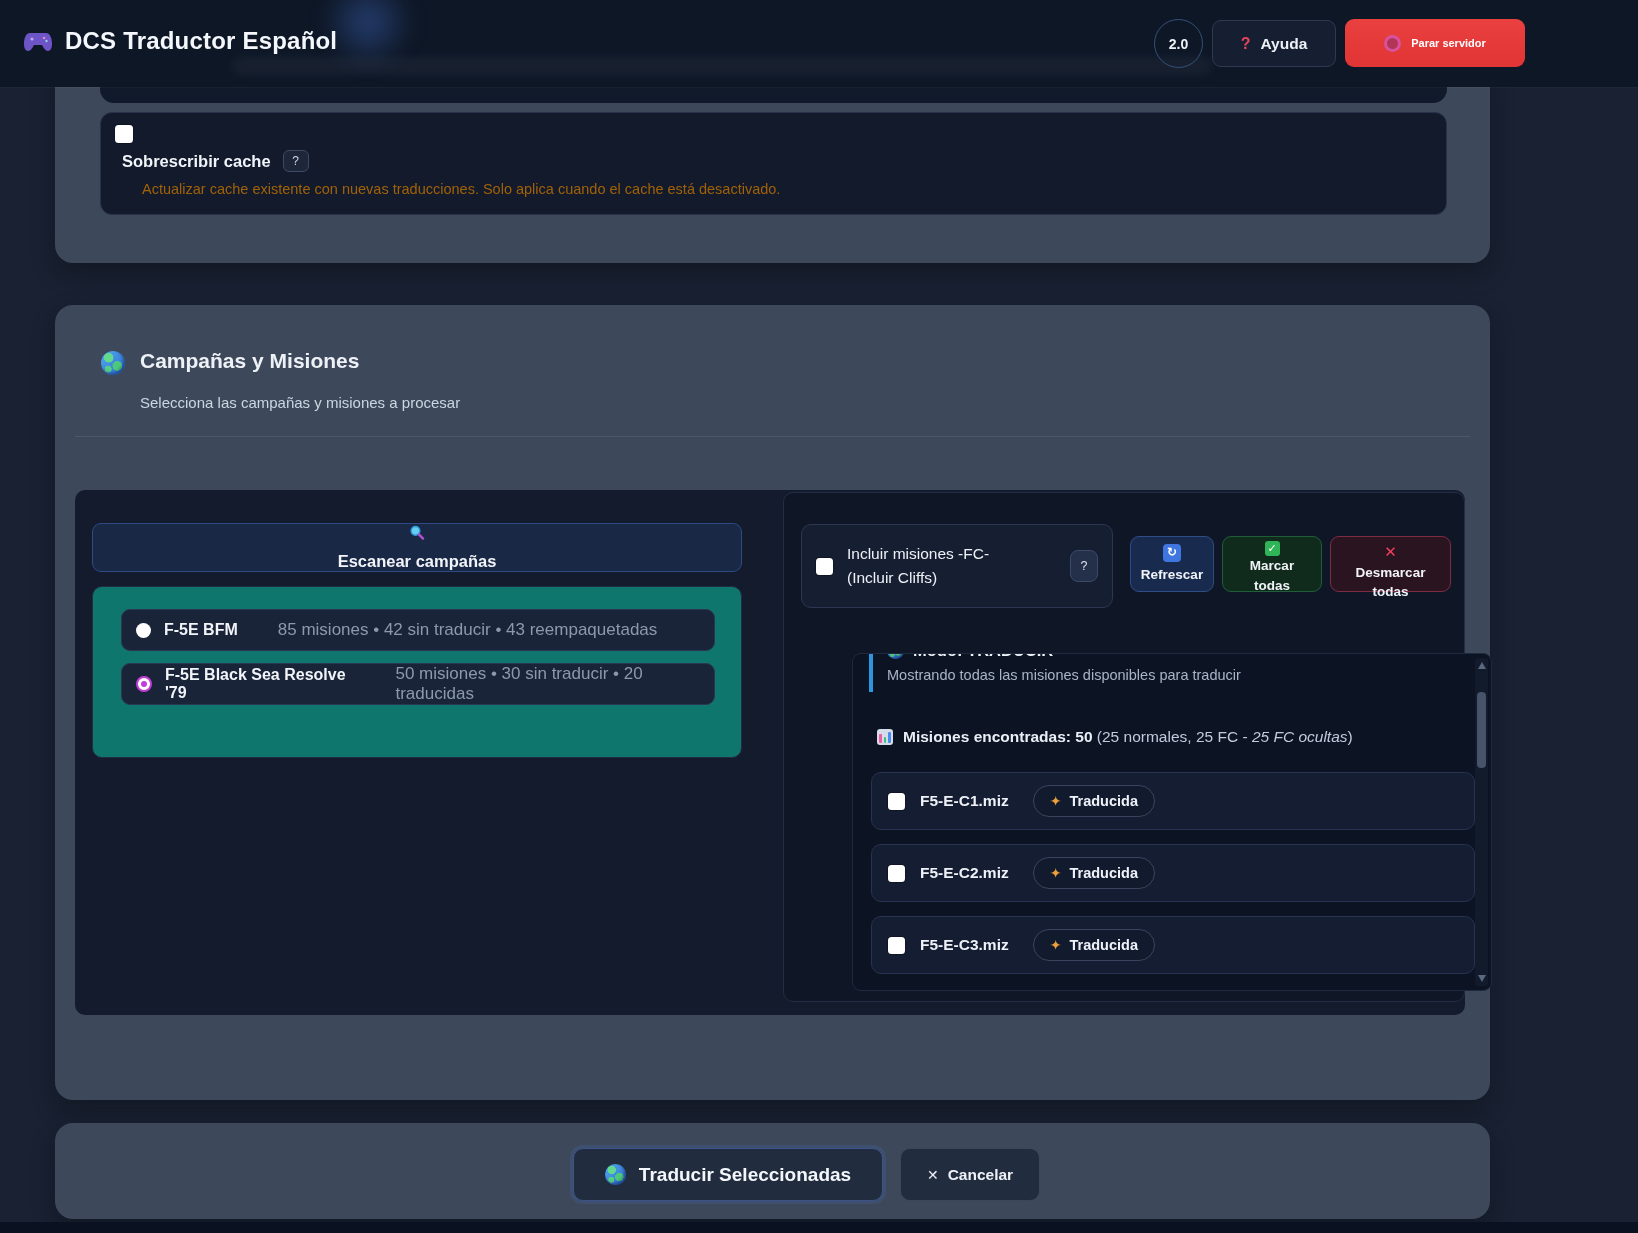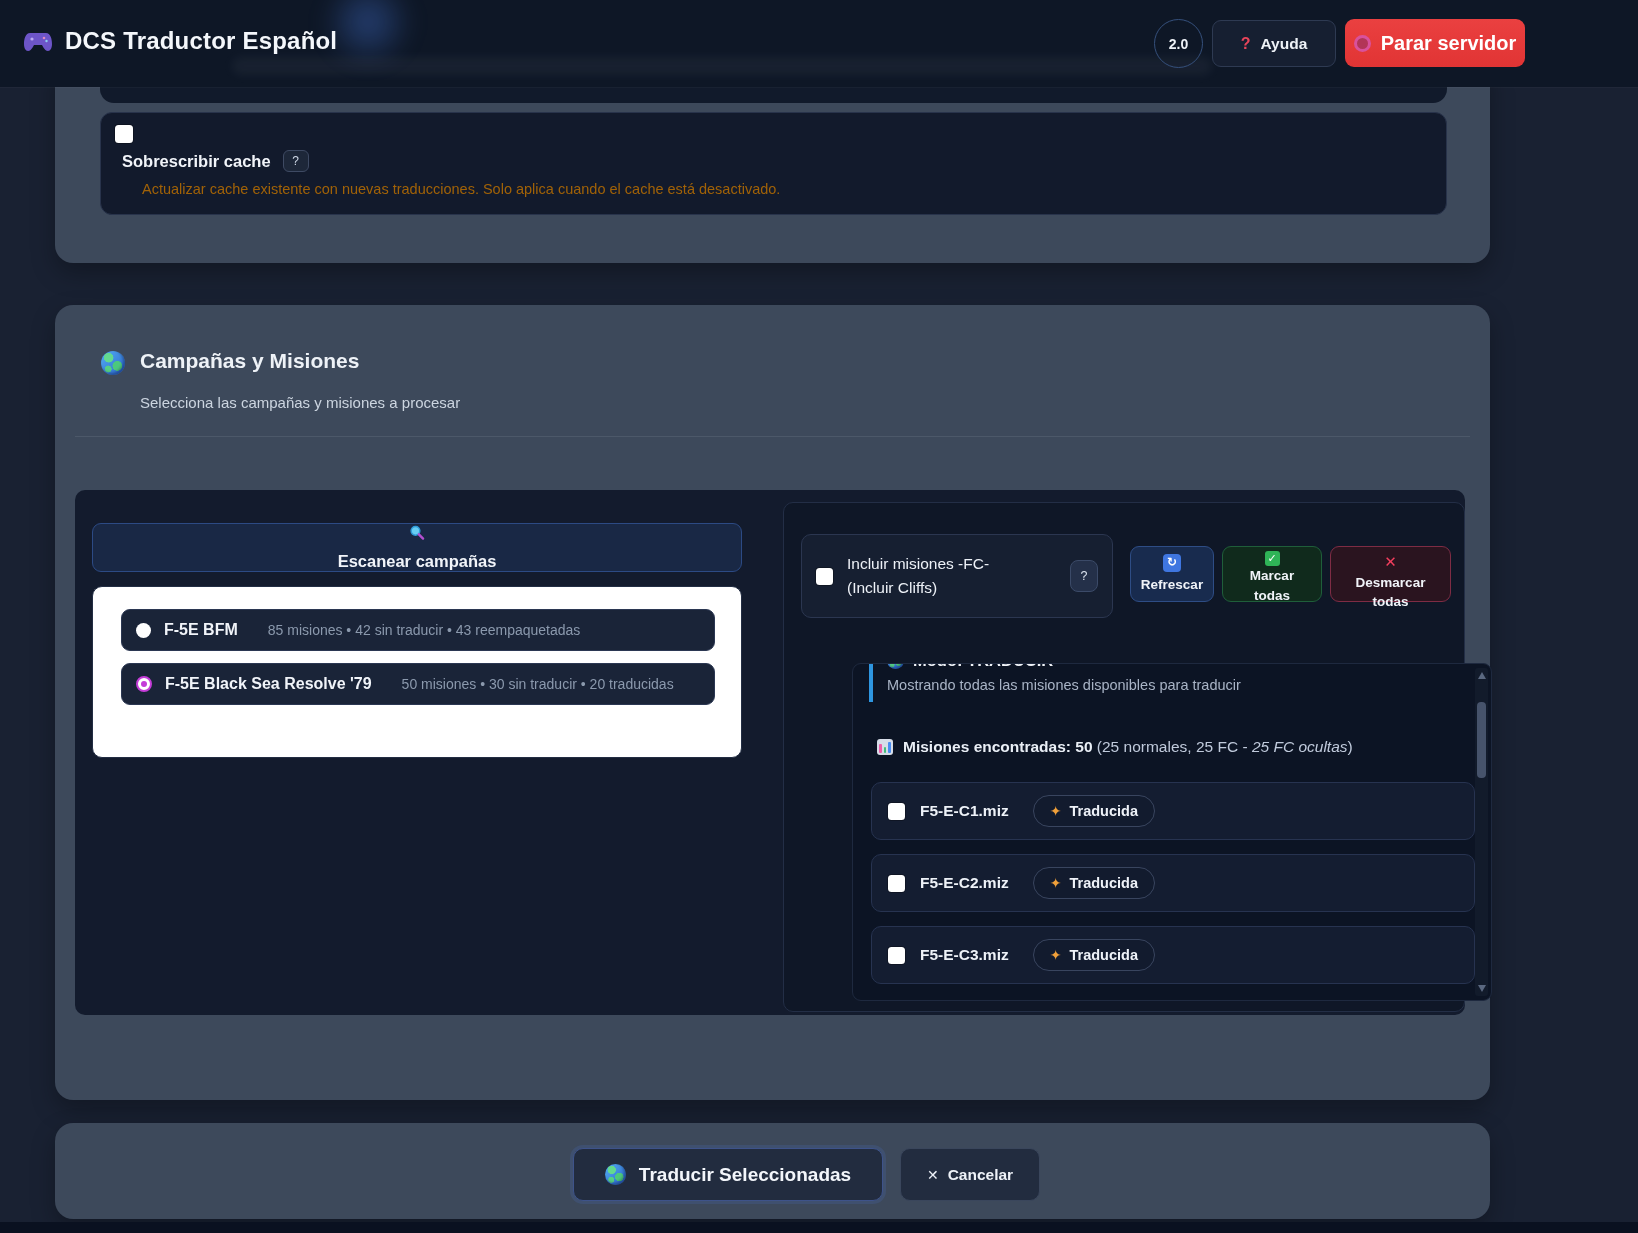--- a/index.html
+++ b/index.html
@@ -31,21 +31,21 @@
   .btn-ayuda { position:absolute; left:1212px; top:20px; width:124px; height:47px;
     background:#161f31; border:1px solid #2e3a52; border-radius:9px;
     display:flex; align-items:center; justify-content:center; gap:10px; cursor:pointer; }
   .btn-ayuda .q { color:#e8445a; font-weight:bold; font-size:16px; }
   .btn-ayuda .t { color:#eef2f7; font-weight:bold; font-size:15.5px; }
   .btn-parar { position:absolute; left:1345px; top:19px; width:180px; height:48px;
     background:linear-gradient(180deg,#ea4040,#e13434); border:none; border-radius:9px;
     display:flex; align-items:center; justify-content:center; gap:10px; cursor:pointer; }
   .btn-parar .ring { width:17px; height:17px; border:3px solid #e05republic; border:3px solid #d9519c;
     background:#b23557; border-radius:50%; }
-  .btn-parar .t { color:#fff; font-weight:bold; font-size:20px; }
+  .btn-parar .t { color:#fff; font-weight:bold; font-size:11px; }
 
   
   .card { position:absolute; background:#3d495b; border-radius:18px;
     box-shadow:0 10px 24px rgba(0,0,0,.28); }
   .checkbox { width:18px; height:18px; background:#fff; border-radius:3.5px;
     box-shadow:0 0 0 1px rgba(0,0,0,.25); flex:none; cursor:pointer; }
   .globe { border-radius:50%; flex:none;
     background:
       radial-gradient(circle at 32% 28%, #63d98f 0 19%, transparent 21%),
       radial-gradient(circle at 68% 62%, #4cc87e 0 21%, transparent 23%),
@@ -77,35 +77,35 @@
     background:#4c5869; }
   .inner { position:absolute; left:20px; top:185px; width:1390px; height:525px;
     background:#131b2d; border-radius:10px; }
 
   .scan-btn { position:absolute; left:17px; top:33px; width:650px; height:49px;
     background:#192845; border:1.5px solid #2c4a84; border-radius:9px;
     display:flex; align-items:center; justify-content:center; gap:11px; cursor:pointer;flex-direction:column; }
   .scan-btn .t { font-size:16.5px; font-weight:bold; color:#f1f4f9; }
 
   .listbox { position:absolute; left:17px; top:96px; width:650px; height:172px;
-    background:#ffffff; border:1px solid #222d43; border-radius:10px; }
+    background:#0f766e; border:1px solid #222d43; border-radius:10px; }
   .camp-row { position:absolute; left:28px; width:594px; height:42px;
     background:#1a2438; border:1px solid #2b3752; border-radius:9px;
     display:flex; align-items:center; padding:0 14px; cursor:pointer; }
   .camp-row.r0 { top:22px; } .camp-row.r1 { top:76px; }
   .radio-off { width:15px; height:15px; background:#fff; border-radius:50%; flex:none; }
   .radio-on { width:16px; height:16px; background:#fff; border:2.5px solid #c43cd8;
     border-radius:50%; flex:none; display:flex; align-items:center; justify-content:center; }
   .radio-on::after { content:""; width:6px; height:6px; background:#c43cd8;
     border-radius:50%; }
   .camp-name { font-size:16px; font-weight:bold; color:#f1f4f9; margin-left:13px; }
-  .camp-stats { font-size:14px; color:#8b99ad; margin-left:30px; }
-
-  
-  .rpanel { position:absolute; left:708px; top:12px; width:682px; height:510px;
+  .camp-stats { font-size:17px; color:#8b99ad; margin-left:40px; }
+
+  
+  .rpanel { position:absolute; left:708px; top:2px; width:682px; height:510px;
     background:#0f1727; border:1px solid #232e46; border-radius:10px; }
   .fcbox { position:absolute; left:17px; top:31px; width:312px; height:84px;
     background:#161f31; border:1px solid #2b3650; border-radius:10px;
     display:flex; align-items:center; padding:0 14px; }
   .fcbox .checkbox { width:17px; height:17px; }
   .fc-label { margin-left:14px; font-size:15.5px; line-height:1.55; color:#edf1f7; }
   .fc-help { margin-left:auto; width:28px; height:32px; background:#243049;
     border:1px solid #3b4a68; border-radius:8px; display:flex; align-items:center;
     justify-content:center; font-size:12.5px; color:#dbe3ef; cursor:pointer; }
 

